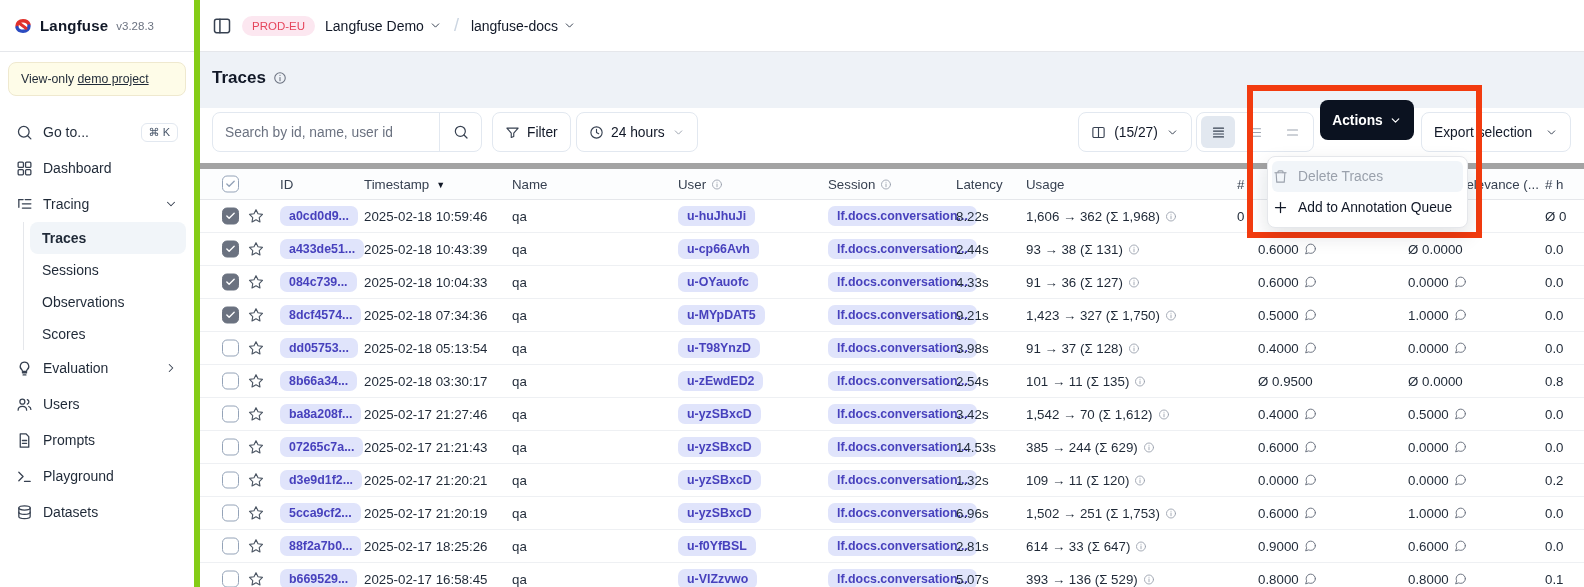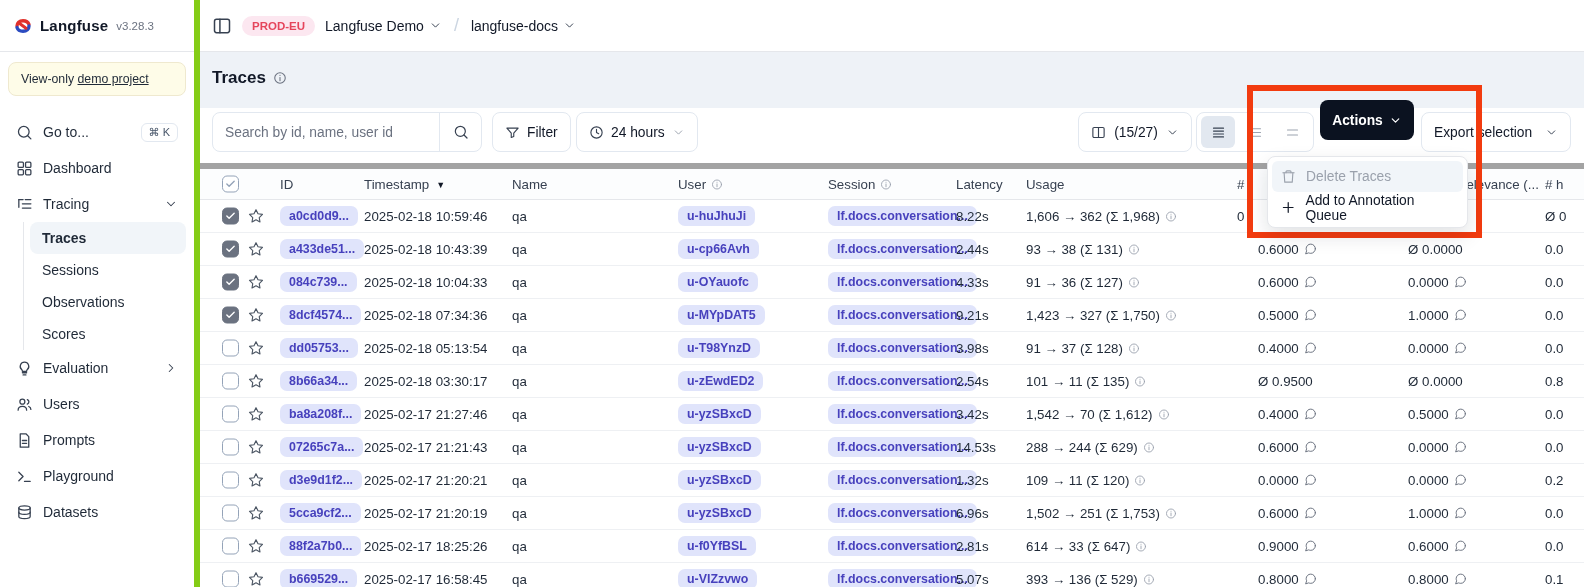--- a/index.html
+++ b/index.html
@@ -26,21 +26,21 @@
     color:#475569; background:#fff; }
   .sub-wrap { margin-left:15px; border-left:1px solid #e5e7eb; padding-left:6px; }
   .sub-item { height:32px; display:flex; align-items:center; padding:0 12px; font-size:14px;
     border-radius:8px; cursor:pointer; }
   .sub-item.active { background:#f1f5f9; font-weight:600; }
 
   
   #main { position:absolute; left:200px; top:0; width:1384px; height:587px; }
   .topbar { height:52px; display:flex; align-items:center; gap:10px; padding:0 12px;
     border-bottom:1px solid #e5e7eb; background:#fff; }
-  .env-badge { background:#fce7f0; color:#e5455c; font-size:11.5px; font-weight:700;
+  .env-badge { background:#fce7f0; color:#e5455c; font-size:11.5px; font-weight:400;
     padding:4px 10px; border-radius:999px; }
   .crumb { font-size:14px; color:#111827; display:flex; align-items:center; gap:5px; cursor:pointer; }
   .crumb-sep { color:#cbd5e1; font-size:18px; padding:0 2px; }
   .band { position:absolute; left:0; top:52px; width:1384px; height:56px; background:#eef2f7; }
   .page-title { position:absolute; left:12px; top:16px; font-size:17px; font-weight:700;
     color:#111827; display:flex; align-items:center; gap:7px; }
 
   
   .btn { position:absolute; top:112px; height:40px; background:#fff; border:1px solid #e2e8f0;
     border-radius:8px; display:flex; align-items:center; gap:7px; padding:0 12px;
@@ -79,21 +79,21 @@
     padding:3px 9px; border-radius:7px; white-space:nowrap; cursor:pointer; }
   .cb { width:17px; height:17px; border-radius:5px; border:1.5px solid #94a3b8; background:#fff;
     display:flex; align-items:center; justify-content:center; cursor:pointer; }
   .cb.checked { background:#6b7280; border-color:#6b7280; }
   .sort { font-size:9px; color:#111827; margin-left:2px; }
 
   
   #dropdown { position:absolute; left:1067px; top:156px; width:201px; background:#fff;
     border:1px solid #e5e7eb; border-radius:8px; box-shadow:0 8px 20px rgba(15,23,42,.12);
     padding:4px; z-index:30; }
-  .menu-item { height:31px; display:flex; align-items:center; gap:10px; padding:0 9px;
+  .menu-item { height:31px; display:flex; align-items:center; gap:10px; padding:0 1px;
     border-radius:6px; font-size:13.8px; color:#111827; cursor:pointer; }
   .menu-item.disabled { background:#f1f5f9; color:#9aa1ac; }
   #red-box { position:absolute; left:1047px; top:85px; width:235px; height:153px;
     border:6px solid #f23b0f; z-index:20; pointer-events:none; }
   .info { flex:none; }
 </style>
 </head>
 <body>
 
 <div id="sidebar">
@@ -662,21 +662,21 @@
           <span class="cell c-ts">2025-02-17 21:21:43</span>
           <span class="cell c-name">qa</span>
           <span class="cell c-user">
             <span class="badge">u-yzSBxcD</span>
           </span>
           <span class="cell c-session">
             <span class="badge">lf.docs.conversation...</span>
           </span>
           <span class="cell c-lat">14.53s</span>
           <span class="cell c-usage">
-            <span>288 → 244 (Σ 629)</span>
+            <span>385 → 244 (Σ 629)</span>
             <svg class="ic info" width="12" height="12" viewBox="0 0 24 24" style="stroke:#9ca3af">
               <circle cx="12" cy="12" r="9"></circle>
               <line x1="12" y1="11" x2="12" y2="16.5"></line>
               <line x1="12" y1="7.5" x2="12" y2="7.6"></line>
             </svg>
           </span>
           <span class="cell c-s1">
             <span>0.6000</span>
             <svg class="ic" width="13" height="13" viewBox="0 0 24 24" style="stroke:#6b7280">
               <path d="M21 11.5a8.4 8.4 0 0 1-8.5 8.5 8.4 8.4 0 0 1-3.8-.9L3 21l1.9-5.7a8.4 8.4 0 0 1-.9-3.8A8.4 8.4 0 0 1 12.5 3 8.4 8.4 0 0 1 21 11.5z"></path>

